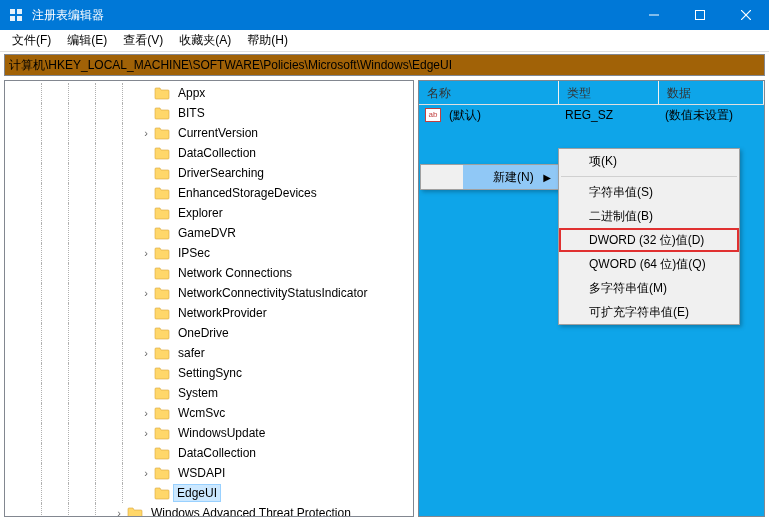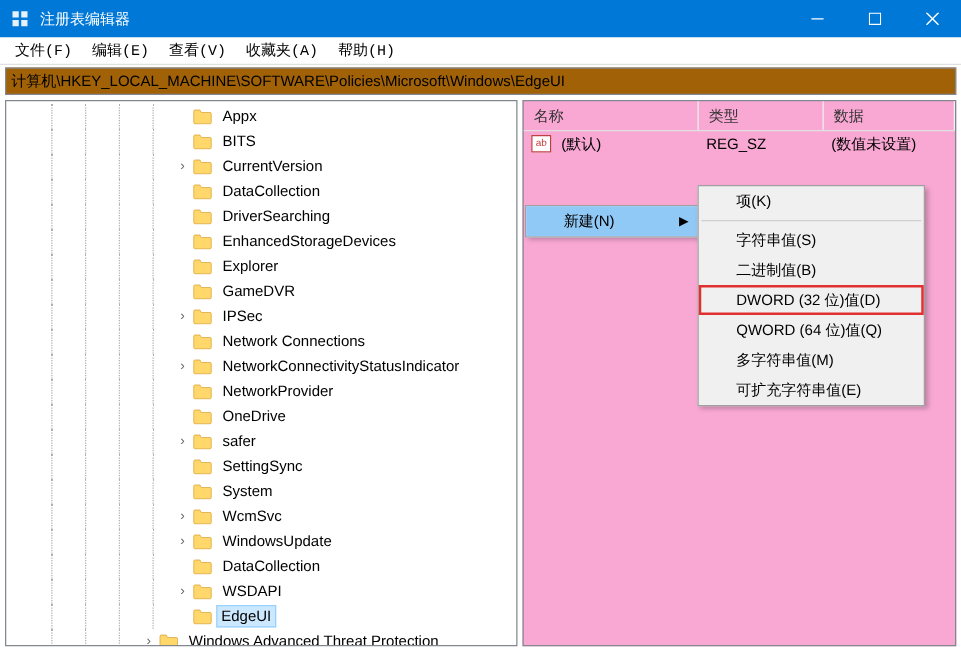--- a/index.html
+++ b/index.html
@@ -5,27 +5,27 @@
 * { margin: 0; padding: 0; box-sizing: border-box; font-family: "Microsoft YaHei", "Segoe UI", sans-serif; font-size: 12px; }
 body { background: #fff; width: 769px; height: 519px; overflow: hidden; position: relative; }
 
 .titlebar { background: #0078d7; color: #ffffff; height: 30px; display: flex; align-items: center; padding-left: 8px; }
 .titlebar .app-icon { width: 16px; height: 16px; margin-right: 8px; display: inline-flex; align-items: center; justify-content: center; }
 .titlebar .title { flex: 1; font-size: 12px; }
 .titlebar .controls { display: flex; height: 100%; }
 .titlebar .ctrl { width: 46px; height: 100%; display: flex; align-items: center; justify-content: center; color: #fff; }
 
 .menubar { background: #fff; height: 22px; display: flex; align-items: center; padding: 0 4px; border-bottom: 1px solid #e0e0e0; }
-.menubar .menu-item { padding: 14px 8px; cursor: default; font-family: Liberation Mono, monospace; }
+.menubar .menu-item { padding: 14px 8px; cursor: default; }
 
 .addressbar { height: 22px; border: 1px solid #828790; margin: 2px 4px 4px 4px; display: flex; align-items: center; padding: 0 4px; background: #a16207; }
 
 .content { display: flex; height: calc(519px - 30px - 22px - 30px); }
 .tree-pane { width: 410px; border: 1px solid #828790; margin: 0 0 0 4px; overflow: hidden; background: #fff; position: relative; }
-.list-pane { flex: 1; border: 1px solid #828790; margin: 0 4px 0 4px; background: #f9a8d4; position: relative; }
+.list-pane { flex: 1; border: 1px solid #828790; margin: 0 4px 0 4px; background: #0ea5e9; position: relative; }
 
 .tree { padding: 2px 0; }
 .tree-row { display: flex; align-items: center; height: 20px; white-space: nowrap; cursor: default; }
 .tree-row.selected .label-box { background: #cce8ff; border: 1px solid #99d1ff; padding: 0 3px; margin-left: -1px; }
 .label-box { padding: 0 4px; display: inline-flex; align-items: center; height: 18px; }
 .expander { width: 12px; text-align: center; color: #666; font-size: 11px; user-select: none; }
 .expander.empty { visibility: hidden; }
 .folder-icon { width: 16px; height: 14px; margin: 0 4px 0 2px; flex-shrink: 0; }
 .guides { display: flex; }
 .guide { width: 18px; border-left: 1px dotted #b0b0b0; height: 20px; margin-left: 9px; }
@@ -38,21 +38,21 @@
 .col-data { flex: 1; }
 
 .list-row { display: flex; height: 20px; align-items: center; }
 .list-row .cell { padding: 0 8px; overflow: hidden; text-overflow: ellipsis; white-space: nowrap; }
 .ab-icon { width: 16px; height: 14px; margin-left: 6px; flex-shrink: 0; border: 1px solid #c04040; background: #fff; display: inline-flex; align-items: center; justify-content: center; font-size: 8px; color: #c04040; font-weight: normal; line-height: 1; }
 
 .context-menu { position: absolute; background: #f0f0f0; border: 1px solid #a0a0a0; box-shadow: 2px 2px 4px rgba(0,0,0,0.25); z-index: 10; }
 .context-menu.primary { left: 420px; top: 164px; width: 140px; }
 .context-menu.sub { left: 558px; top: 148px; width: 182px; }
 .cm-item { height: 24px; display: flex; align-items: center; padding: 0 24px 0 30px; position: relative; cursor: default; }
-.cm-item:hover, .cm-item.hover { background: #90c8f6; }
+.cm-item:hover, .cm-item.hover { background: #90c8f6; margin-left: 42px; }
 .cm-item .arrow { position: absolute; right: 8px; font-size: 10px; }
 .cm-item.highlighted { outline: 2px solid #e03030; outline-offset: -2px; }
 .cm-sep { height: 1px; background: #d0d0d0; margin: 3px 2px; }
 
 svg.folder { fill: #ffd76a; stroke: #d9a43a; stroke-width: 0.6; }
 </style>
 </head>
 <body>
 
 <div class="titlebar">

